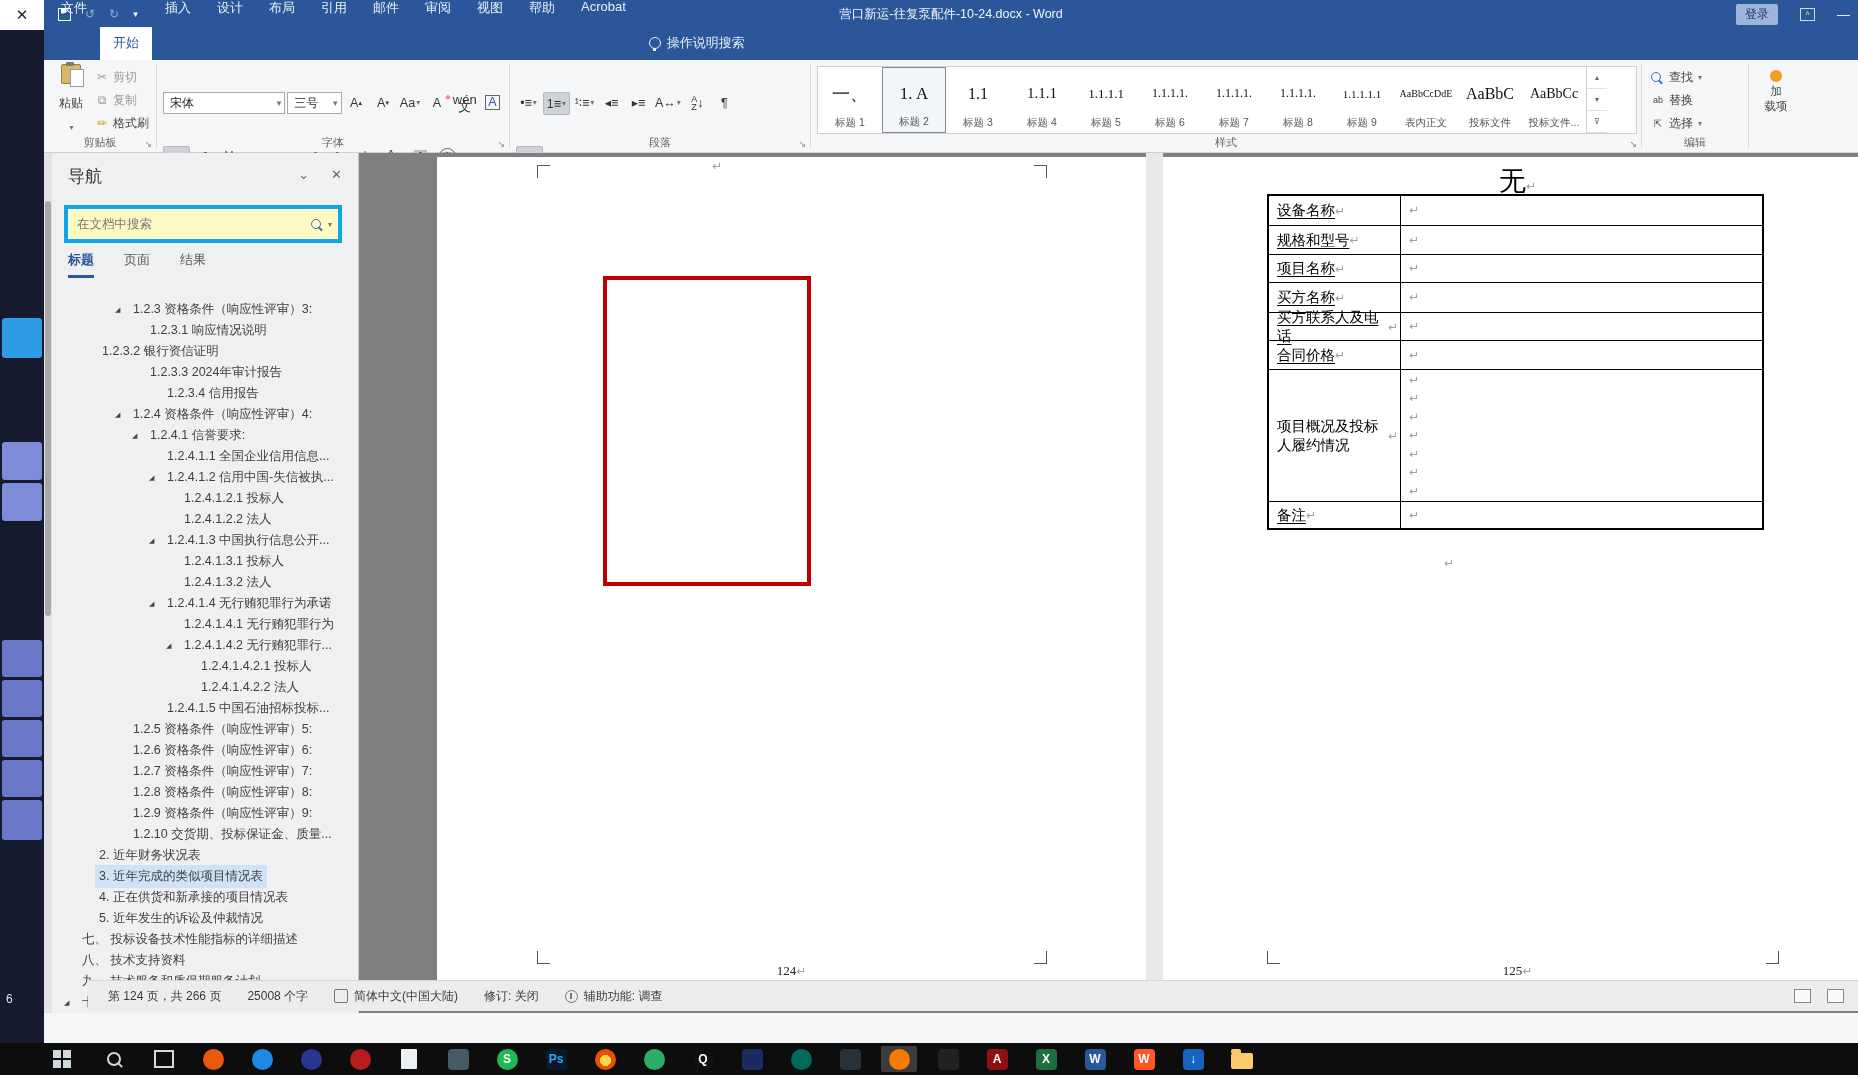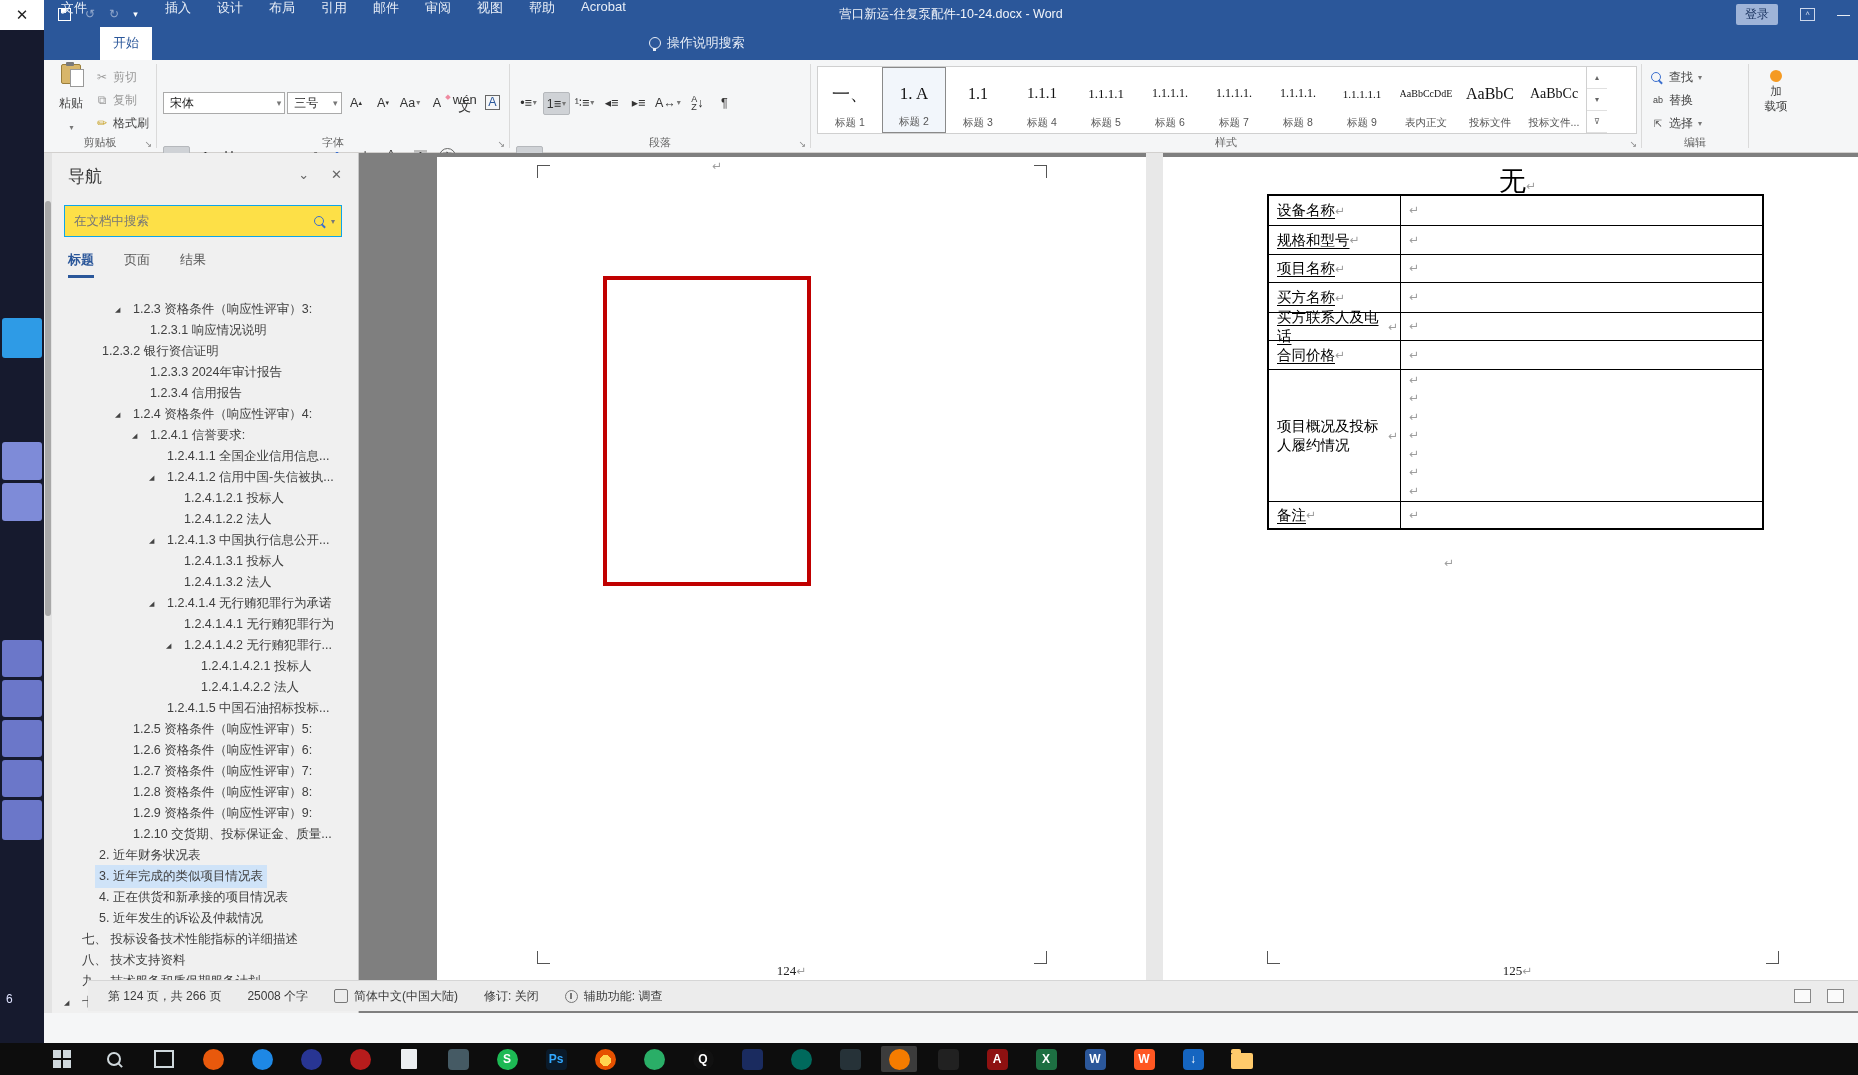--- a/index.html
+++ b/index.html
@@ -78,21 +78,21 @@
   .mag:after{content:"";position:absolute;width:5px;height:1.5px;background:#3b6fce;transform:rotate(45deg);left:6px;top:8px;}
   .addin-dot{width:12px;height:12px;border-radius:50%;background:#f59a23;margin:6px auto 2px auto;}
   .addin-lbl{white-space:pre-line;text-align:center;font-size:11.5px;line-height:15px;color:#444;}
   
   .bodyrow{position:absolute;left:0;top:153px;right:0;bottom:30px;display:flex;}
   .navpane{width:314px;background:#f0f0f0;border-right:1px solid #c6c6c6;position:relative;flex:none;}
   .nav-scroll{position:absolute;left:0;top:0;width:8px;bottom:0;background:#e3e3e3;}
   .nav-thumb{position:absolute;left:1px;width:6px;background:#a8a8a8;border-radius:3px;}
   .nav-head{position:absolute;left:24px;top:12px;font-size:17px;color:#3b3b3b;}
   .nav-head-btns{position:absolute;right:16px;top:14px;display:flex;gap:22px;color:#666;font-size:13px;}
-  .nav-search{position:absolute;left:20px;right:16px;top:52px;height:30px;background:#fde047;border:1px solid #0ea5e9;
+  .nav-search{position:absolute;left:20px;right:16px;top:52px;height:30px;background:#fef9c3;border:4px solid #0ea5e9;
               display:flex;align-items:center;font-size:12.5px;color:#777;padding:0 6px 0 9px;}
   .nav-search .ph{flex:1;}
   .nav-tabs{position:absolute;left:24px;top:98px;display:flex;gap:30px;font-size:13px;color:#595959;}
   .nav-tab{padding-bottom:6px;}
   .nav-tab.active{color:#2b579a;font-weight:bold;border-bottom:3px solid #2b579a;}
   .nav-tree{position:absolute;left:0;right:0;top:146px;bottom:0;overflow:hidden;font-size:12.5px;color:#404040;}
   .trow-n{height:21px;line-height:21px;white-space:nowrap;display:flex;align-items:center;}
   .trow-n .arr{width:14px;font-size:7px;color:#444;flex:none;}
   .trow-n .txt{padding:1px 4px;}
   .trow-n.sel .txt{background:#cfe3f8;}
@@ -458,21 +458,21 @@
             </div>
             <div class="trow-n" style="padding-left: 102px;">
               <span class="txt">1.2.3.1 响应情况说明</span>
             </div>
             <div class="trow-n" style="padding-left: 54px;">
               <span class="txt">1.2.3.2 银行资信证明</span>
             </div>
             <div class="trow-n" style="padding-left: 102px;">
               <span class="txt">1.2.3.3 2024年审计报告</span>
             </div>
-            <div class="trow-n" style="padding-left: 102px;">
+            <div class="trow-n" style="padding-left: 102px; margin-left: 17px;">
               <span class="txt">1.2.3.4 信用报告</span>
             </div>
             <div class="trow-n" style="padding-left: 71px;">
               <span class="arr">◢</span>
               <span class="txt">1.2.4 资格条件（响应性评审）4:</span>
             </div>
             <div class="trow-n" style="padding-left: 88px;">
               <span class="arr">◢</span>
               <span class="txt">1.2.4.1 信誉要求:</span>
             </div>

